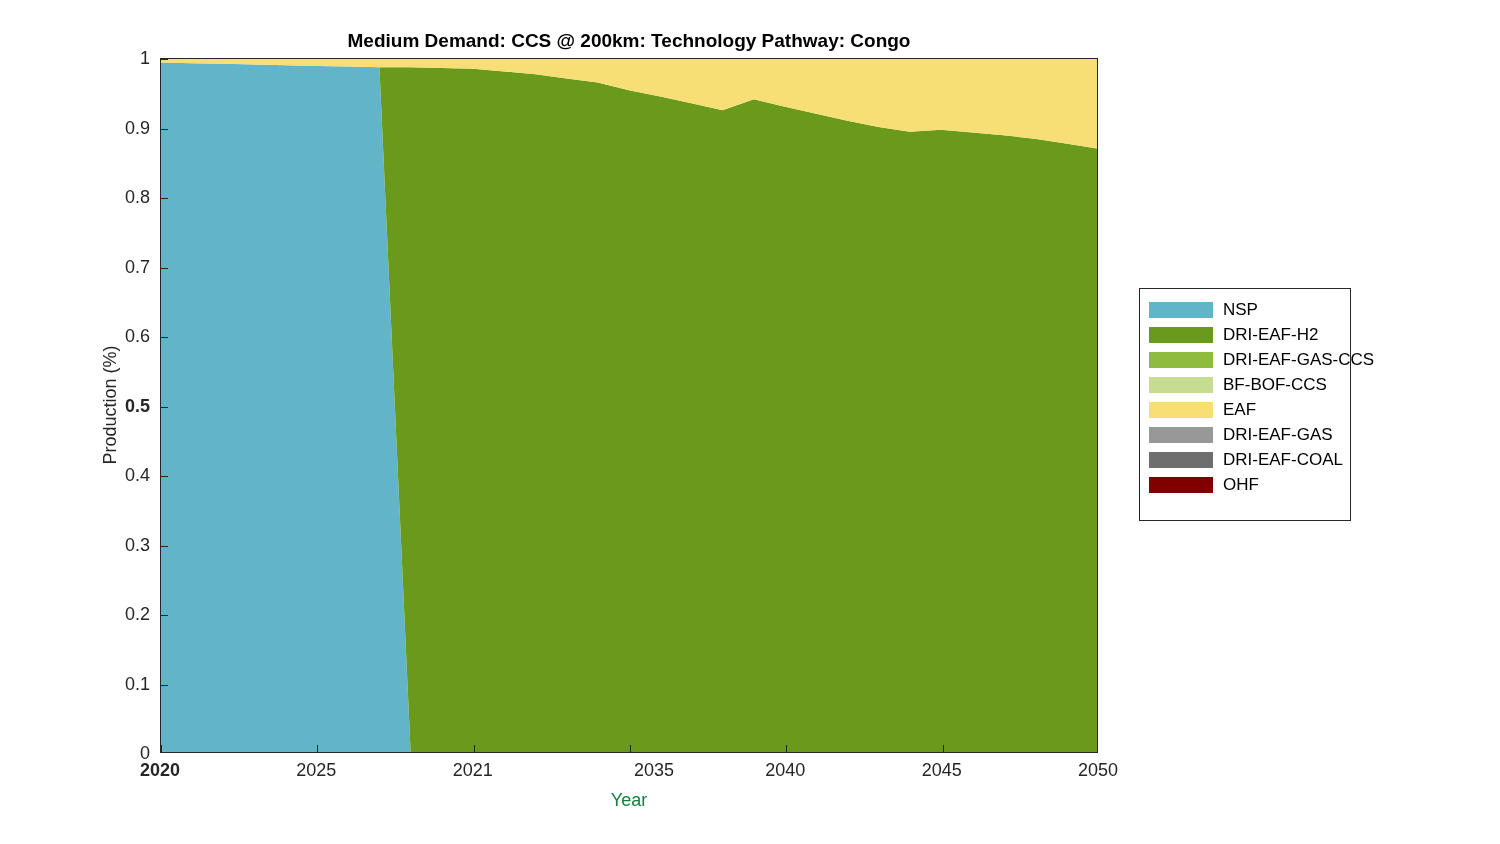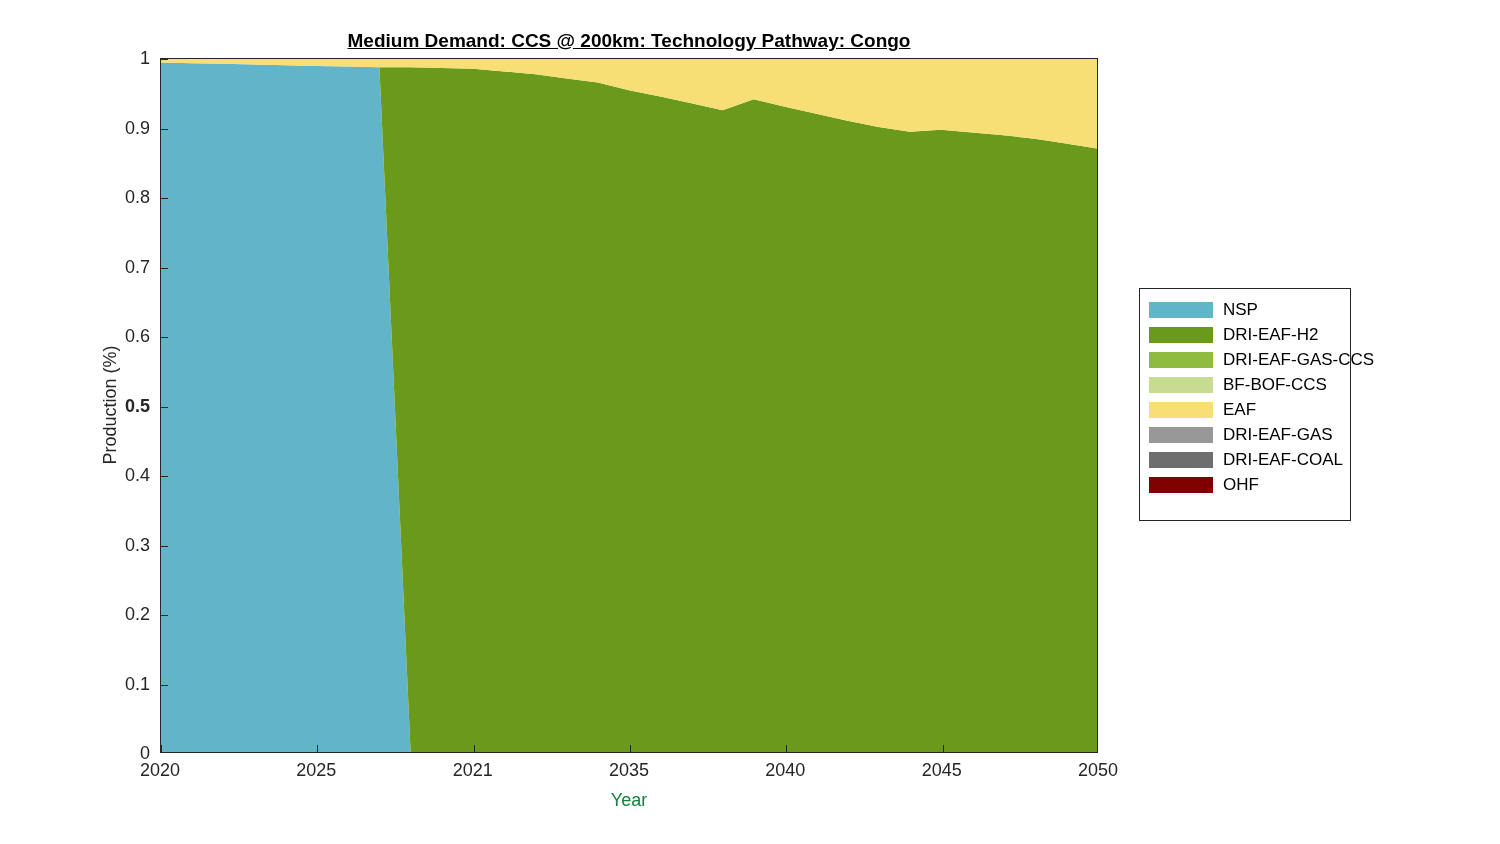--- a/index.html
+++ b/index.html
@@ -28,21 +28,20 @@
     position: absolute;
     left: 160px;
     top: 30px;
     width: 938px;
     text-align: center;
     font-size: 19px;
     font-weight: bold;
     color: #000000;
     letter-spacing: 0px;
     white-space: nowrap;
-    text-decoration: underline;
   }
 
   
   #axes {
     position: absolute;
     left: 160px;
     top: 58px;
     width: 938px;
     height: 695px;
     box-sizing: border-box;
@@ -176,24 +175,24 @@
         <div class="tick-y" style="top: 347.5px;"></div>
         <div class="tick-y" style="top: 278px;"></div>
         <div class="tick-y" style="top: 208.5px;"></div>
         <div class="tick-y" style="top: 139px;"></div>
         <div class="tick-y" style="top: 69.5px;"></div>
         <div class="tick-y" style="top: 0px;"></div>
       </div>
   </div>
 
   <div id="xticklabels-layer">
-      <div class="xticklabel" style="left: 160px;">2020</div>
+      <div class="xticklabel" style="left: 160px; font-weight: bold;">2020</div>
       <div class="xticklabel" style="left: 316.333px;">2025</div>
       <div class="xticklabel" style="left: 472.667px;">2021</div>
-      <div class="xticklabel" style="left: 629px;">2035</div>
+      <div class="xticklabel" style="left: 654px;">2035</div>
       <div class="xticklabel" style="left: 785.333px;">2040</div>
       <div class="xticklabel" style="left: 941.667px;">2045</div>
       <div class="xticklabel" style="left: 1098px;">2050</div>
     </div>
   <div id="yticklabels-layer">
       <div class="yticklabel" style="top: 753px;">0</div>
       <div class="yticklabel" style="top: 683.5px;">0.1</div>
       <div class="yticklabel" style="top: 614px;">0.2</div>
       <div class="yticklabel" style="top: 544.5px;">0.3</div>
       <div class="yticklabel" style="top: 475px;">0.4</div>

